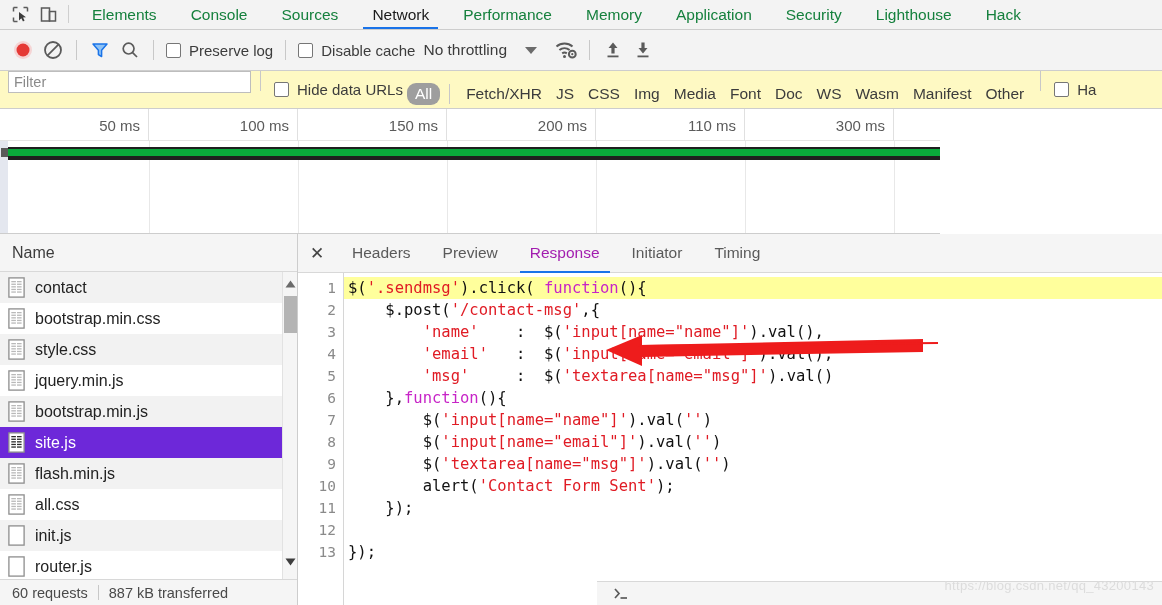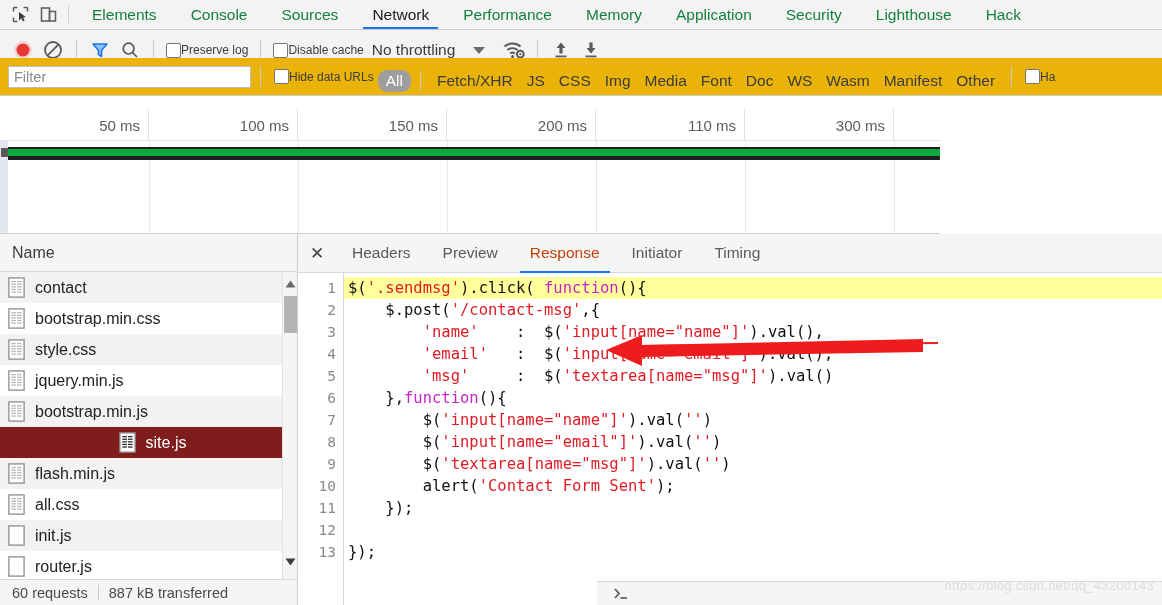--- a/index.html
+++ b/index.html
@@ -51,45 +51,45 @@
     display: flex; align-items: center;
     padding-left: 8px;
   }
   .cb-btn {
     width: 30px; height: 30px;
     display: flex; align-items: center; justify-content: center;
     cursor: pointer; flex: none;
   }
   .cb-sep { width: 1px; height: 20px; background: #c8c8c8; margin: 0 8px; flex: none; }
   .cb-check {
-    display: flex; align-items: center; gap: 0;
-    font-size: 12px; color: #3c3c3c; white-space: nowrap;
+    display: flex; align-items: center; gap: 8px;
+    font-size: 15px; color: #3c3c3c; white-space: nowrap;
     cursor: pointer; padding: 0 4px;
   }
   .cbox {
     width: 15px; height: 15px; border: 1.6px solid #767676;
     border-radius: 2px; background: #fff; flex: none;
   }
   .throttle-label {
     font-size: 15.5px; color: #3c3c3c; white-space: nowrap;
     margin-left: 4px; cursor: pointer;
   }
   .caret {
     width: 0; height: 0;
     border-left: 6px solid transparent; border-right: 6px solid transparent;
     border-top: 7px solid #6b6b6b;
     margin: 0 14px 0 18px; cursor: pointer; flex: none;
   }
 
   
   .filterbar {
-    position: absolute; left: 0; top: 58px; width: 1162px; height: 38px;
-    background: #eab308;
+    position: absolute; left: 0; top: 71px; width: 1162px; height: 38px;
+    background: #fef9c3;
     border-bottom: 1px solid #cdcdcd;
-    display: flex; align-items: center;
+    display: flex; 
     padding-left: 8px;
   }
   .filter-input {
     width: 243px; height: 22px;
     border: 1px solid #bdbdbd; background: #fff;
     font-size: 14.5px; color: #333;
     padding: 0 5px; outline: none; flex: none;
     font-family: "Liberation Sans", sans-serif;
   }
   .filter-input::placeholder { color: #8a8a8a; }
@@ -172,21 +172,21 @@
     background: #f5f5f5; border-bottom: 1px solid #d8d8d8;
     display: flex; align-items: center; padding-left: 12px;
     font-size: 16px; color: #3c3c3c;
   }
   .filelist { position: relative; flex: 1; overflow: hidden; background: #fff; }
   .frow {
     height: 31px; display: flex; align-items: center;
     padding-left: 8px; gap: 10px; cursor: pointer;
   }
   .frow.odd { background: #f2f2f2; }
-  .frow.sel { background: #7f1d1d; justify-content: center; }
+  .frow.sel { background: #6d28d9; }
   .frow.sel .fname { color: #fff; }
   .fname { font-size: 16px; color: #222; white-space: nowrap; }
   .ficon { width: 17px; height: 21px; flex: none; }
 
   .vscroll {
     position: absolute; right: 0; top: 0; width: 15px; bottom: 0;
     background: #f5f5f5; border-left: 1px solid #e2e2e2;
   }
   .vscroll .arrowup, .vscroll .arrowdown {
     position: absolute; left: 0; width: 15px; height: 15px;
@@ -218,21 +218,21 @@
   }
   .closebtn {
     width: 38px; display: flex; align-items: center; justify-content: center;
     cursor: pointer; font-size: 17px; color: #444;
   }
   .dtb {
     position: relative; padding: 0 16px;
     display: flex; align-items: center;
     font-size: 15.5px; color: #5a5a5a; cursor: pointer; white-space: nowrap;
   }
-  .dtb.active { color: #c2410c; }
+  .dtb.active { color: #a21caf; }
   .dtb.active::after {
     content: ""; position: absolute; left: 6px; right: 6px; bottom: -1px;
     height: 2px; background: #1a73e8;
   }
 
   .codearea {
     flex: 1; position: relative; overflow: hidden; background: #fff;
     display: flex;
   }
   .gutter {

